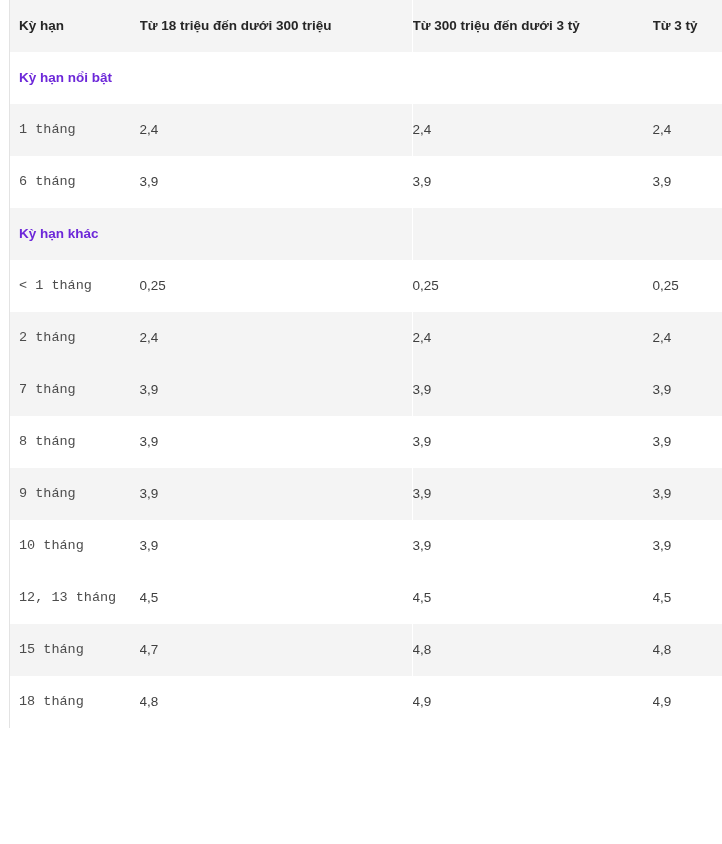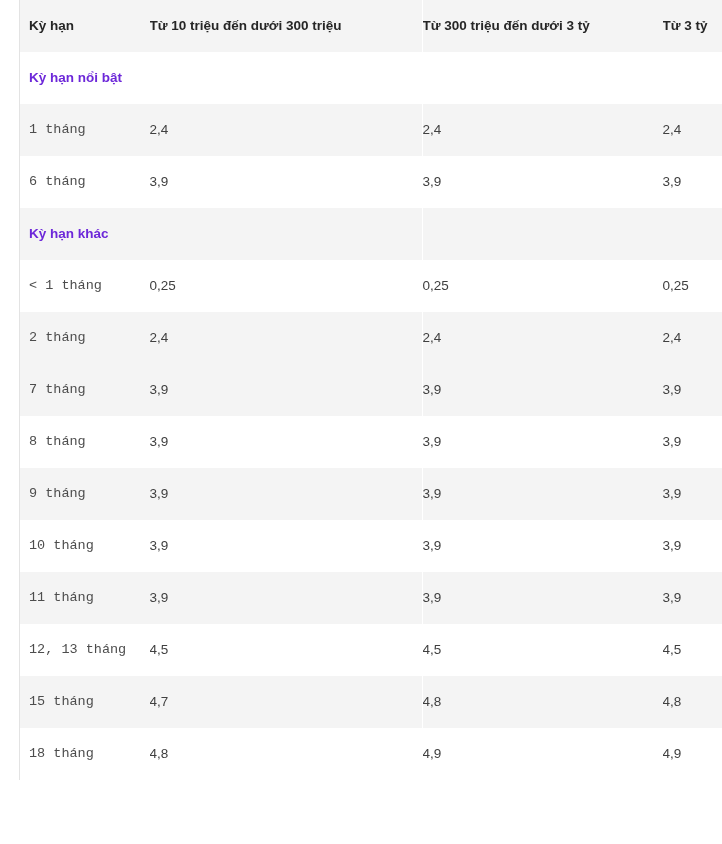--- a/index.html
+++ b/index.html
@@ -15,21 +15,21 @@
     -webkit-font-smoothing: antialiased;
   }
 
   .rate-table-wrap {
     position: relative;
     width: 722px;
     height: 844px;
     overflow: hidden;
     background: #ffffff;
     box-sizing: border-box;
-    padding-left: 19px;
+    padding-left: 9px;
   }
 
   .rate-table {
     width: 713px;
     border-collapse: collapse;
     table-layout: fixed;
     border-left: 1px solid #e3e3e3;
   }
 
   .rate-table col.c-term  { width: 130px; }
@@ -94,21 +94,21 @@
   <table class="rate-table">
     <colgroup>
       <col class="c-term">
       <col class="c-tier1">
       <col class="c-tier2">
       <col class="c-tier3">
     </colgroup>
     <thead>
       <tr>
         <th>Kỳ hạn</th>
-        <th>Từ 10 triệu đến dưới 300 triệu</th>
+        <th>Từ 18 triệu đến dưới 300 triệu</th>
         <th>Từ 300 triệu đến dưới 3 tỷ</th>
         <th>Từ 3 tỷ</th>
       </tr>
     </thead>
     <tbody id="table-body">
         <tr class="row-plain">
           <th class="section-head">Kỳ hạn nổi bật</th>
           <td></td>
           <td></td>
           <td></td>
@@ -160,26 +160,20 @@
           <td>3,9</td>
           <td>3,9</td>
           <td>3,9</td>
         </tr>
         <tr class="row-plain">
           <td class="cell-term">10 tháng</td>
           <td>3,9</td>
           <td>3,9</td>
           <td>3,9</td>
         </tr>
-        <tr class="row-shade">
-          <td class="cell-term">11 tháng</td>
-          <td>3,9</td>
-          <td>3,9</td>
-          <td>3,9</td>
-        </tr>
         <tr class="row-plain">
           <td class="cell-term">12, 13 tháng</td>
           <td>4,5</td>
           <td>4,5</td>
           <td>4,5</td>
         </tr>
         <tr class="row-shade">
           <td class="cell-term">15 tháng</td>
           <td>4,7</td>
           <td>4,8</td>

